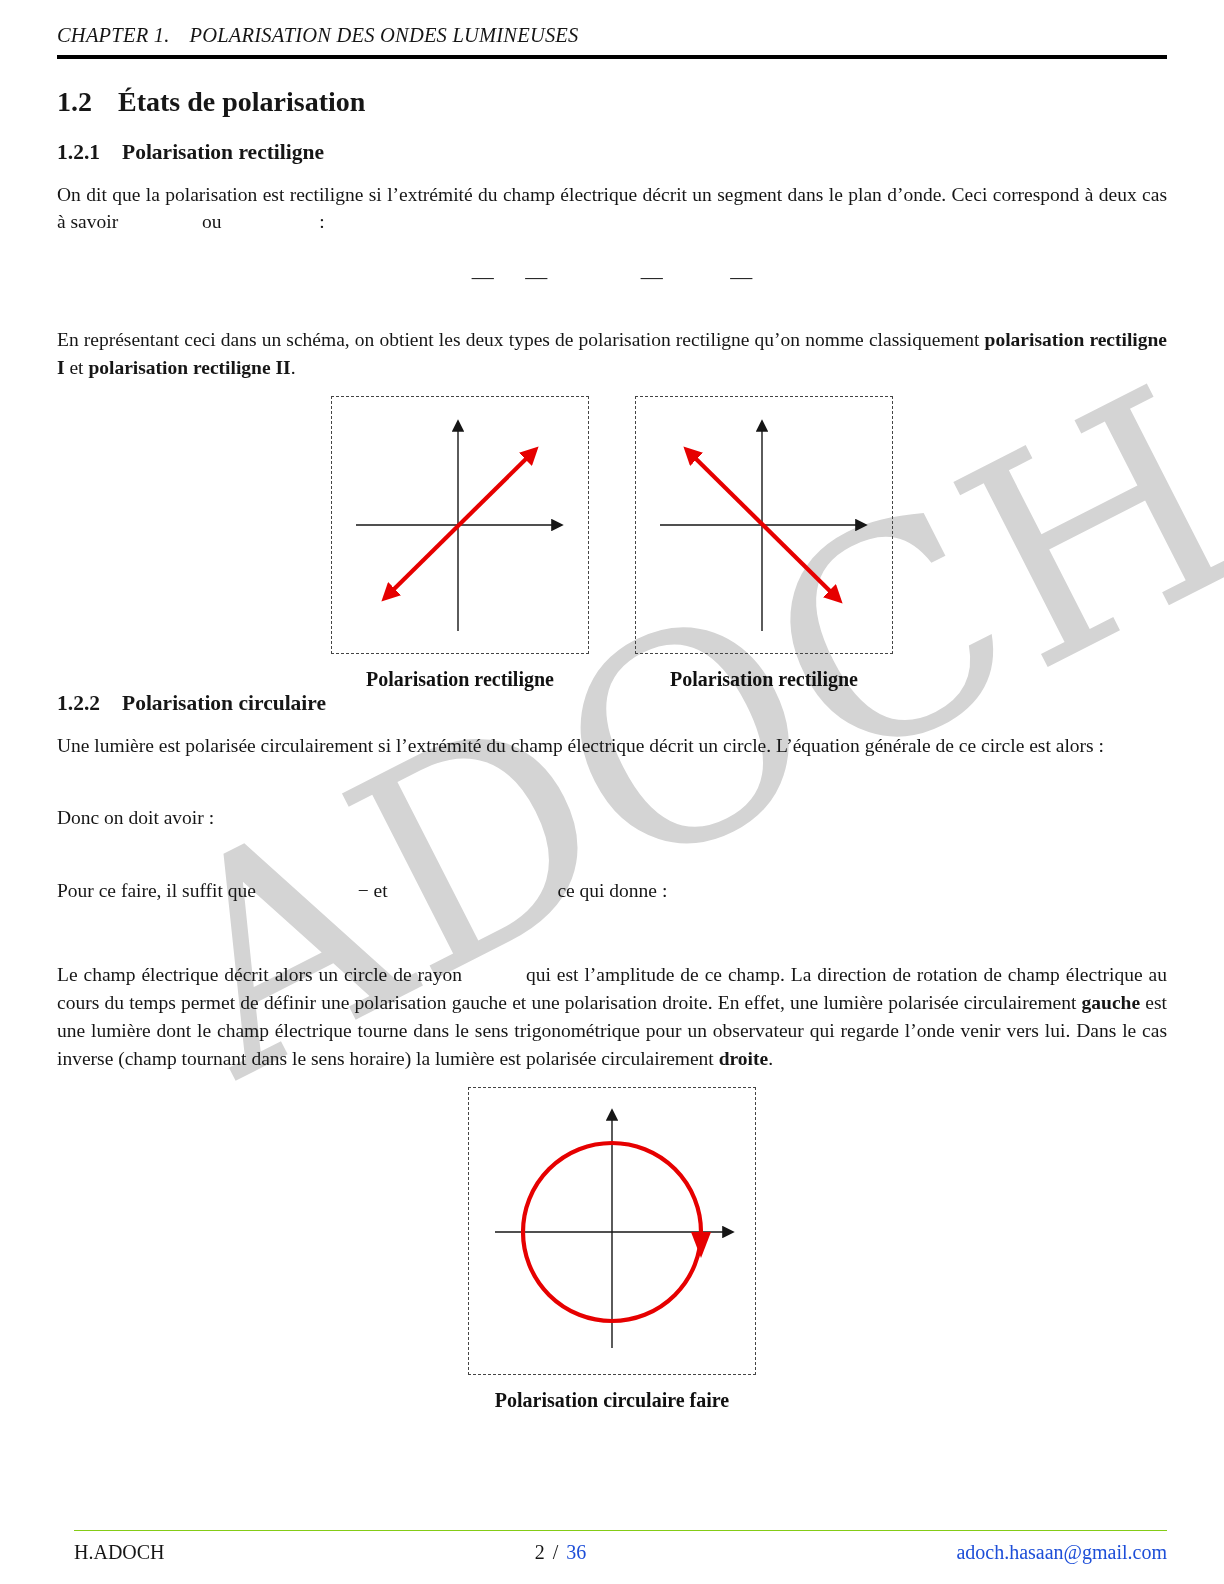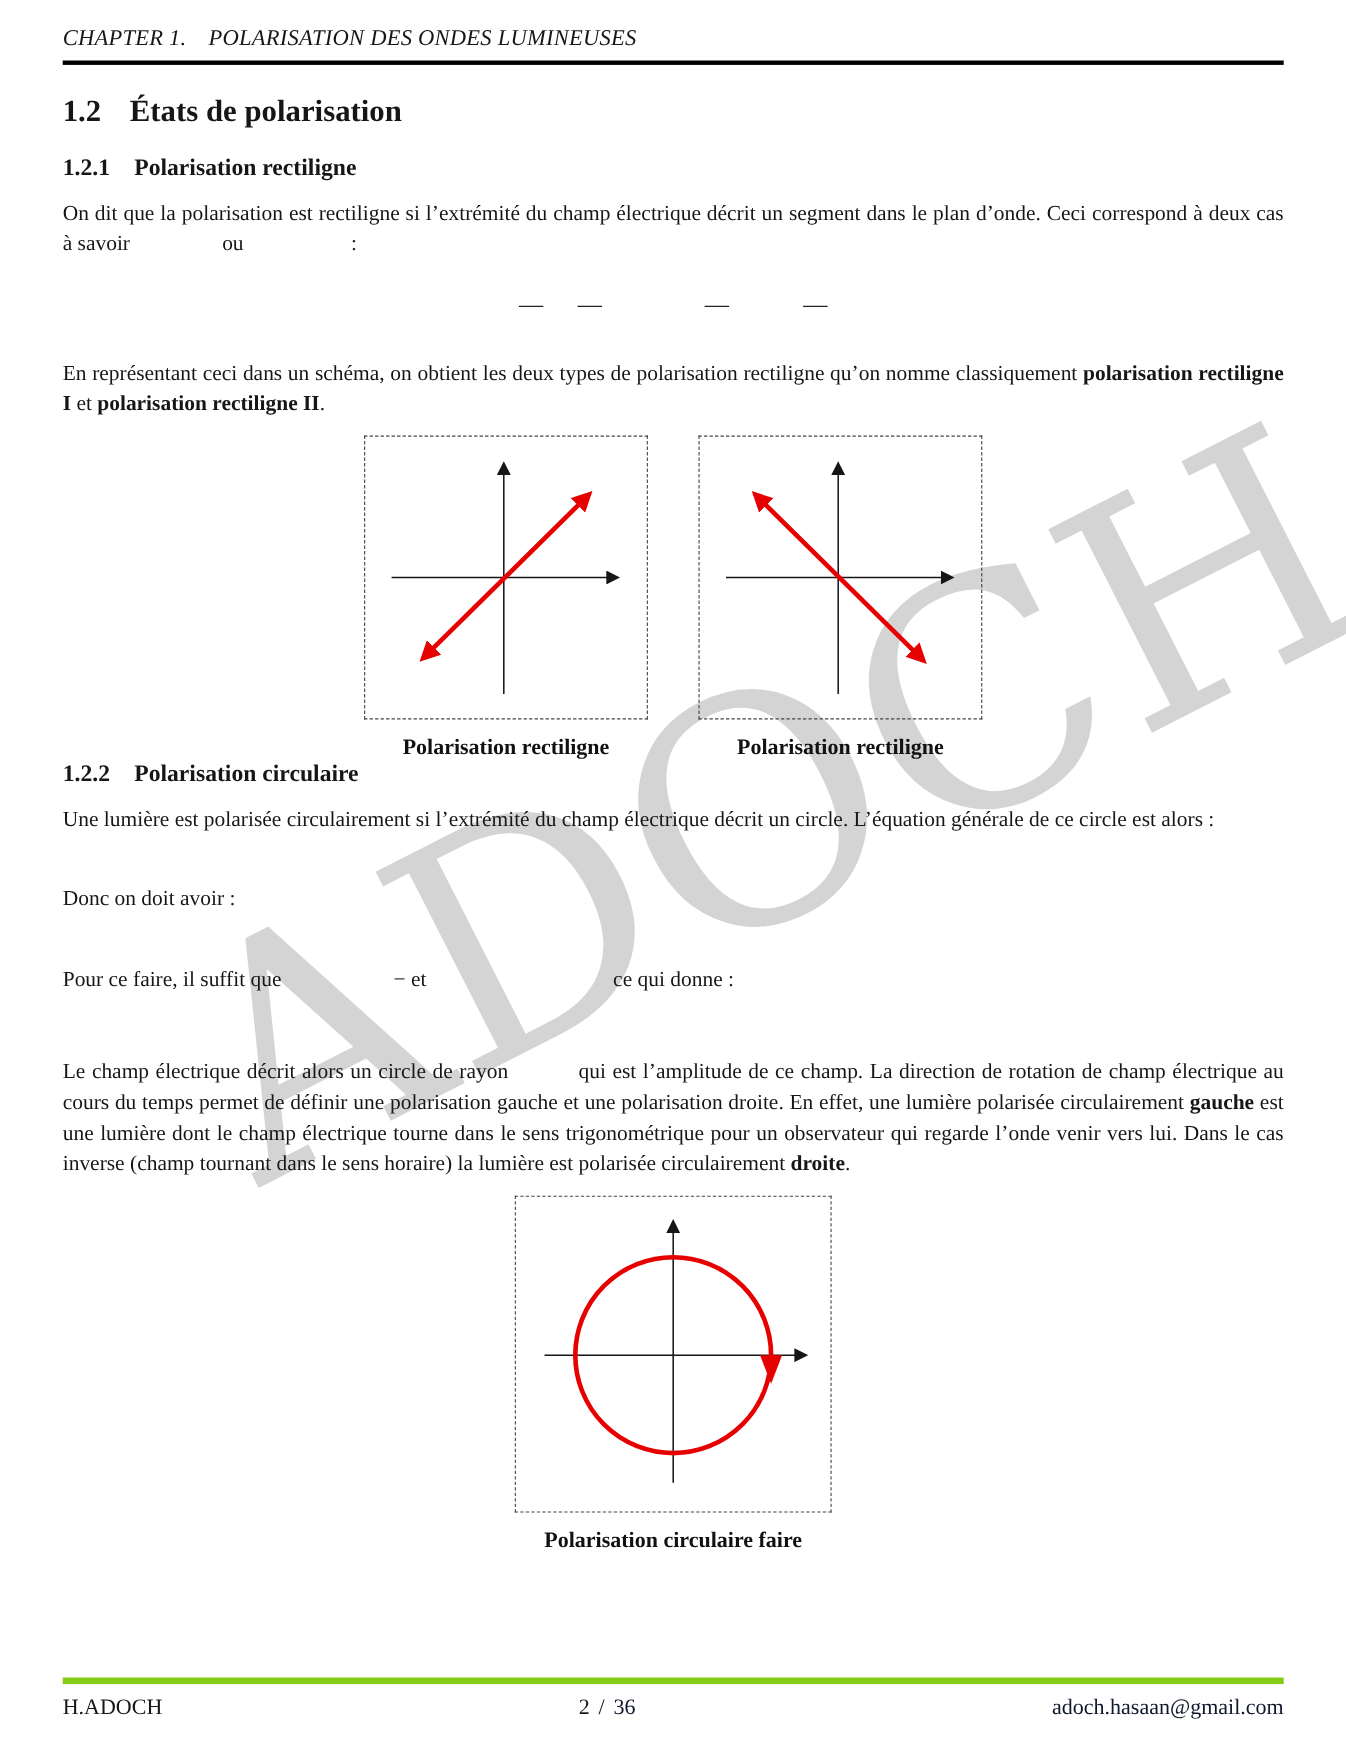--- a/index.html
+++ b/index.html
@@ -41,27 +41,27 @@
   .dash-m1 { margin-left:26px; }
   .dash-m2 { margin-left:88px; }
   .dash-m3 { margin-left:62px; }
   .fig-row { display:flex; justify-content:center; align-items:flex-start; }
   .fig-row-1 { margin-top:14px; gap:46px; }
   .fig-row-2 { margin-top:14px; gap:105px; }
   .fig { display:flex; flex-direction:column; align-items:center; }
   .fig-box { border:1.6px dashed #444; background:transparent; line-height:0; }
   figcaption { margin-top:14px; text-align:center; font-weight:bold; font-size:20px; color:#111; }
   .footer {
-    position:absolute; left:57px; right:57px; bottom:20px; z-index:1;
-    border-top:6px solid #84cc16; padding-top:10px;
+    position:absolute; left:74px; right:57px; bottom:20px; z-index:1;
+    border-top:1px solid #84cc16; padding-top:10px;
     display:flex; justify-content:space-between; align-items:baseline;
     font-size:20px;
   }
   .pageno span { margin:0 4px; }
-  .blue { color:#0f172a; text-decoration:none; }
+  .blue { color:#1d4ed8; text-decoration:none; }
 </style>
 </head>
 <body>
 
 <div class="page">
 
   <div class="watermark">ADOCH</div>
 
   <div class="content">
 

